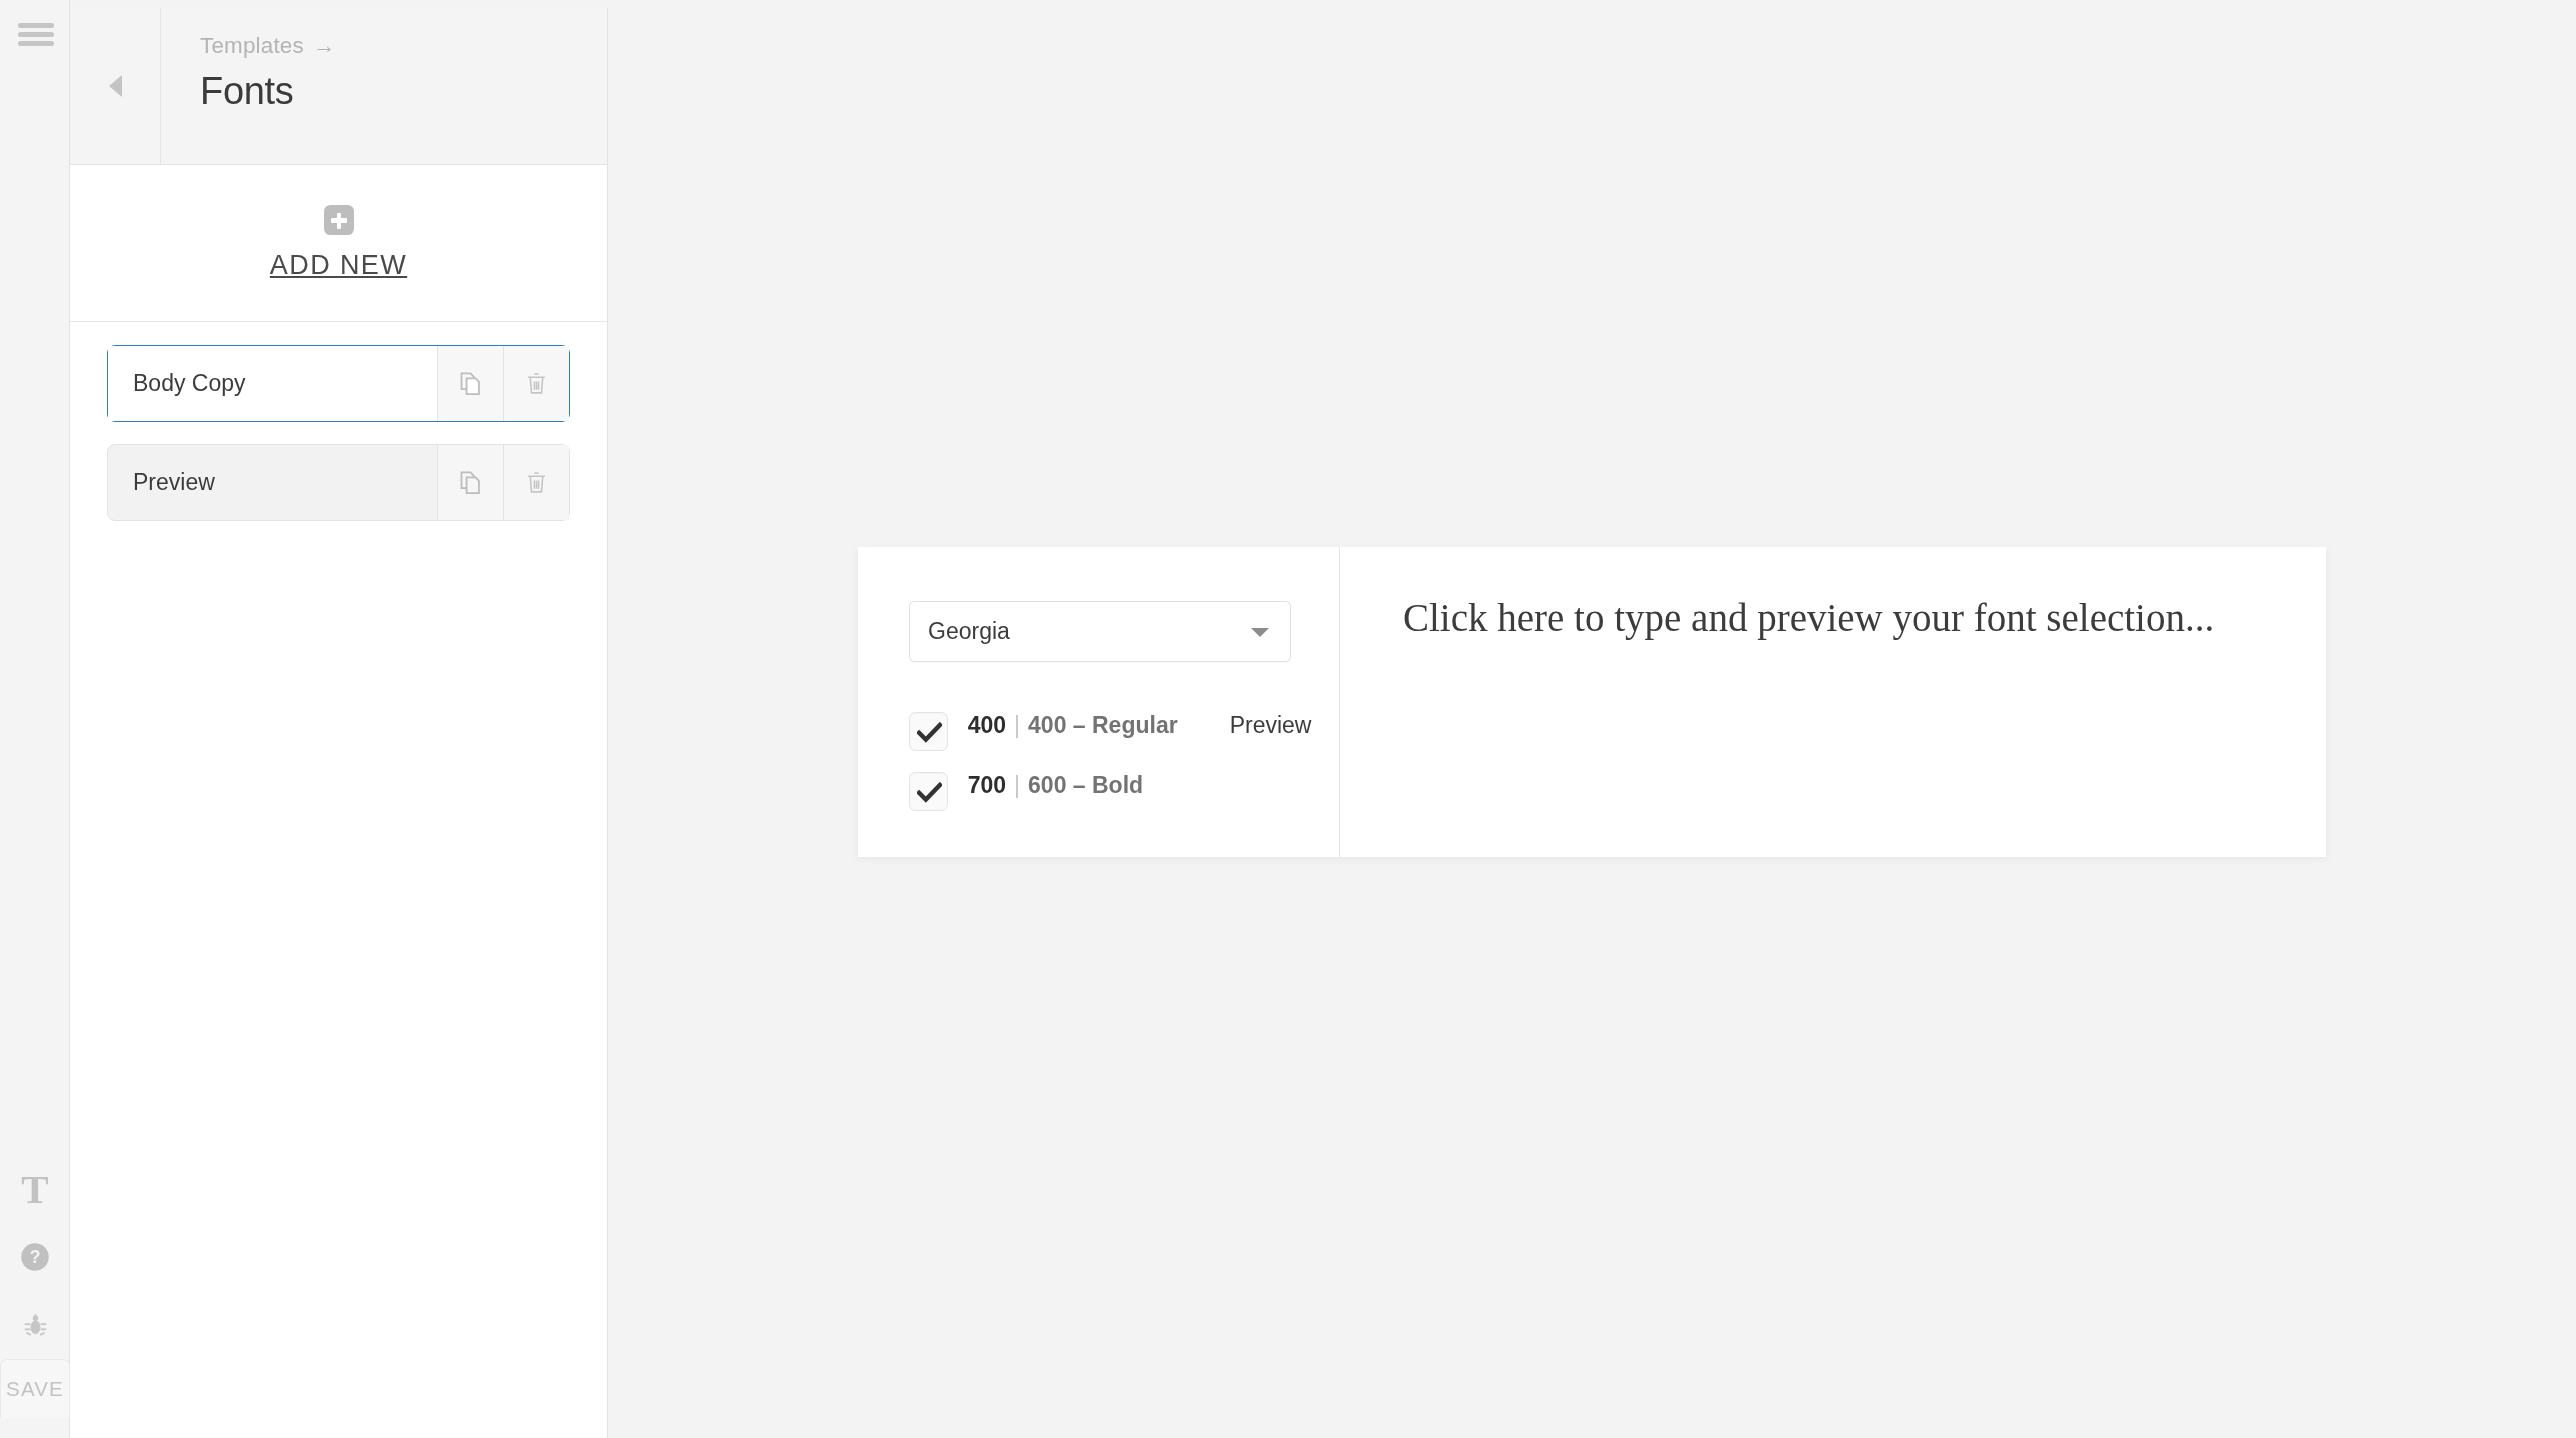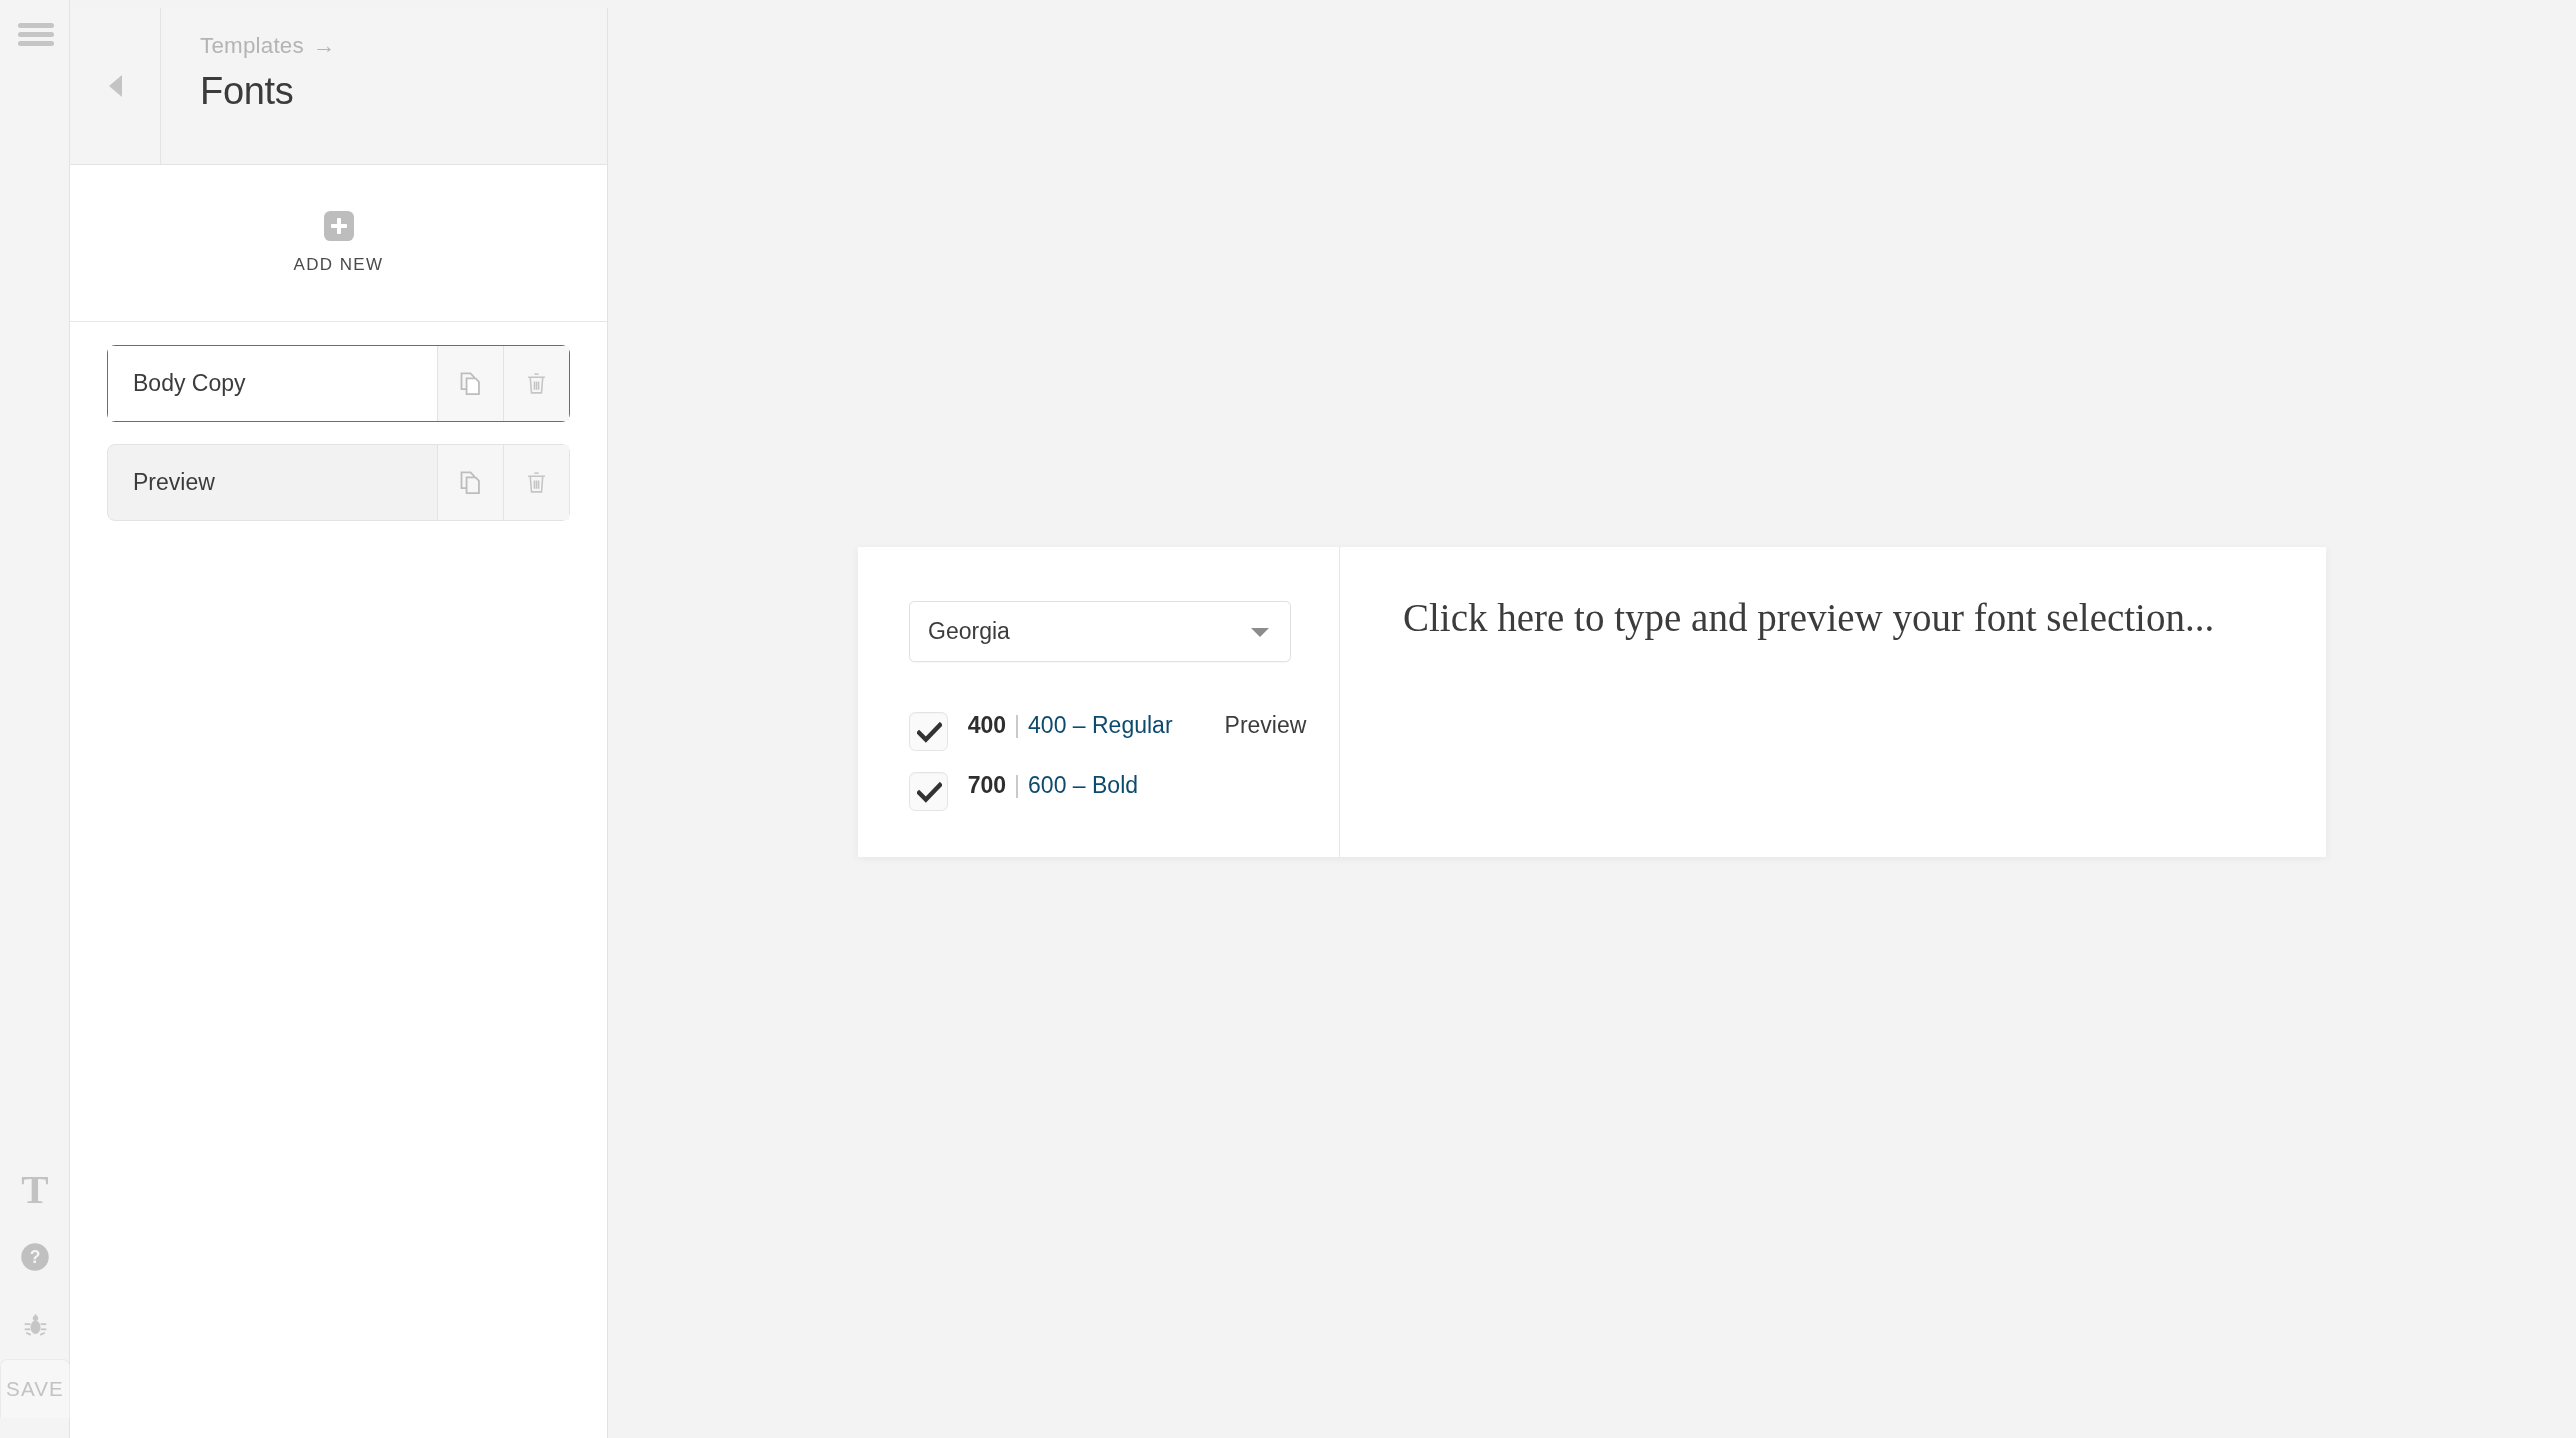--- a/index.html
+++ b/index.html
@@ -68,21 +68,21 @@
   }
   .add-plus {
     width: 30px; height: 30px; background: #bdbdbd; border-radius: 6.3px;
     position: relative; margin-bottom: 14.3px;
   }
   .add-plus::before, .add-plus::after {
     content: ""; position: absolute; background: #fff; border-radius: 0.9px;
   }
   .add-plus::before { left: 7.2px; top: 13px; width: 16px; height: 4.5px; }
   .add-plus::after { top: 7.2px; left: 13px; height: 16px; width: 4.5px; }
-  .add-label { font-size: 17px; letter-spacing: 1.4px; color: #4a4a4a; }
+  .add-label { font-size: 27px; letter-spacing: 1.4px; color: #4a4a4a; text-decoration: underline; }
 
   .list { padding: 23px 0 0 0; }
   .list-row {
     position: relative; margin: 0 auto 21.5px auto; width: 463px; height: 77px;
     display: flex; align-items: stretch;
     background: #f2f2f2; border: 0.9px solid #e3e3e3; border-radius: 8px;
   }
   .list-row.selected { border: 1.8px solid #2b7fc0; background: #fff; }
   .list-row .name {
     flex: 1; display: flex; align-items: center; padding-left: 25px;
@@ -120,21 +120,21 @@
   .weights { position: absolute; left: 51px; top: 165px; }
   .weight-row { display: flex; align-items: flex-start; height: 47px; margin-bottom: 12.5px; }
   .cbox {
     width: 39px; height: 39px; border: 0.9px solid #e4e4e4; border-radius: 6.3px;
     background: #fafafa; position: relative; cursor: pointer; flex: none;
     box-shadow: inset 0 0.9px 1.8px rgba(0,0,0,.03);
   }
   .cbox svg { position: absolute; left: 7.2px; top: 9px; }
   .w-num { font-size: 23px; font-weight: 700; color: #2e2e2e; margin-left: 19.7px; }
   .w-sep { font-size: 23px; color: #c6c6c6; margin: 0 8px; }
-  .w-desc { font-size: 23px; color: #0c4a6e; }
+  .w-desc { font-size: 23px; color: #737373; font-weight: bold; }
   .w-preview { font-size: 23px; color: #3c3c3c; margin-left: 52px; cursor: pointer; }
 
   .preview-text {
     position: absolute; left: 63px; top: 43px; right: 54px;
     font-family: "Liberation Serif", serif;
     font-size: 39px; line-height: 1.45; color: #3c3c3c; cursor: text;
   }
 </style>
 </head>
 <body>

